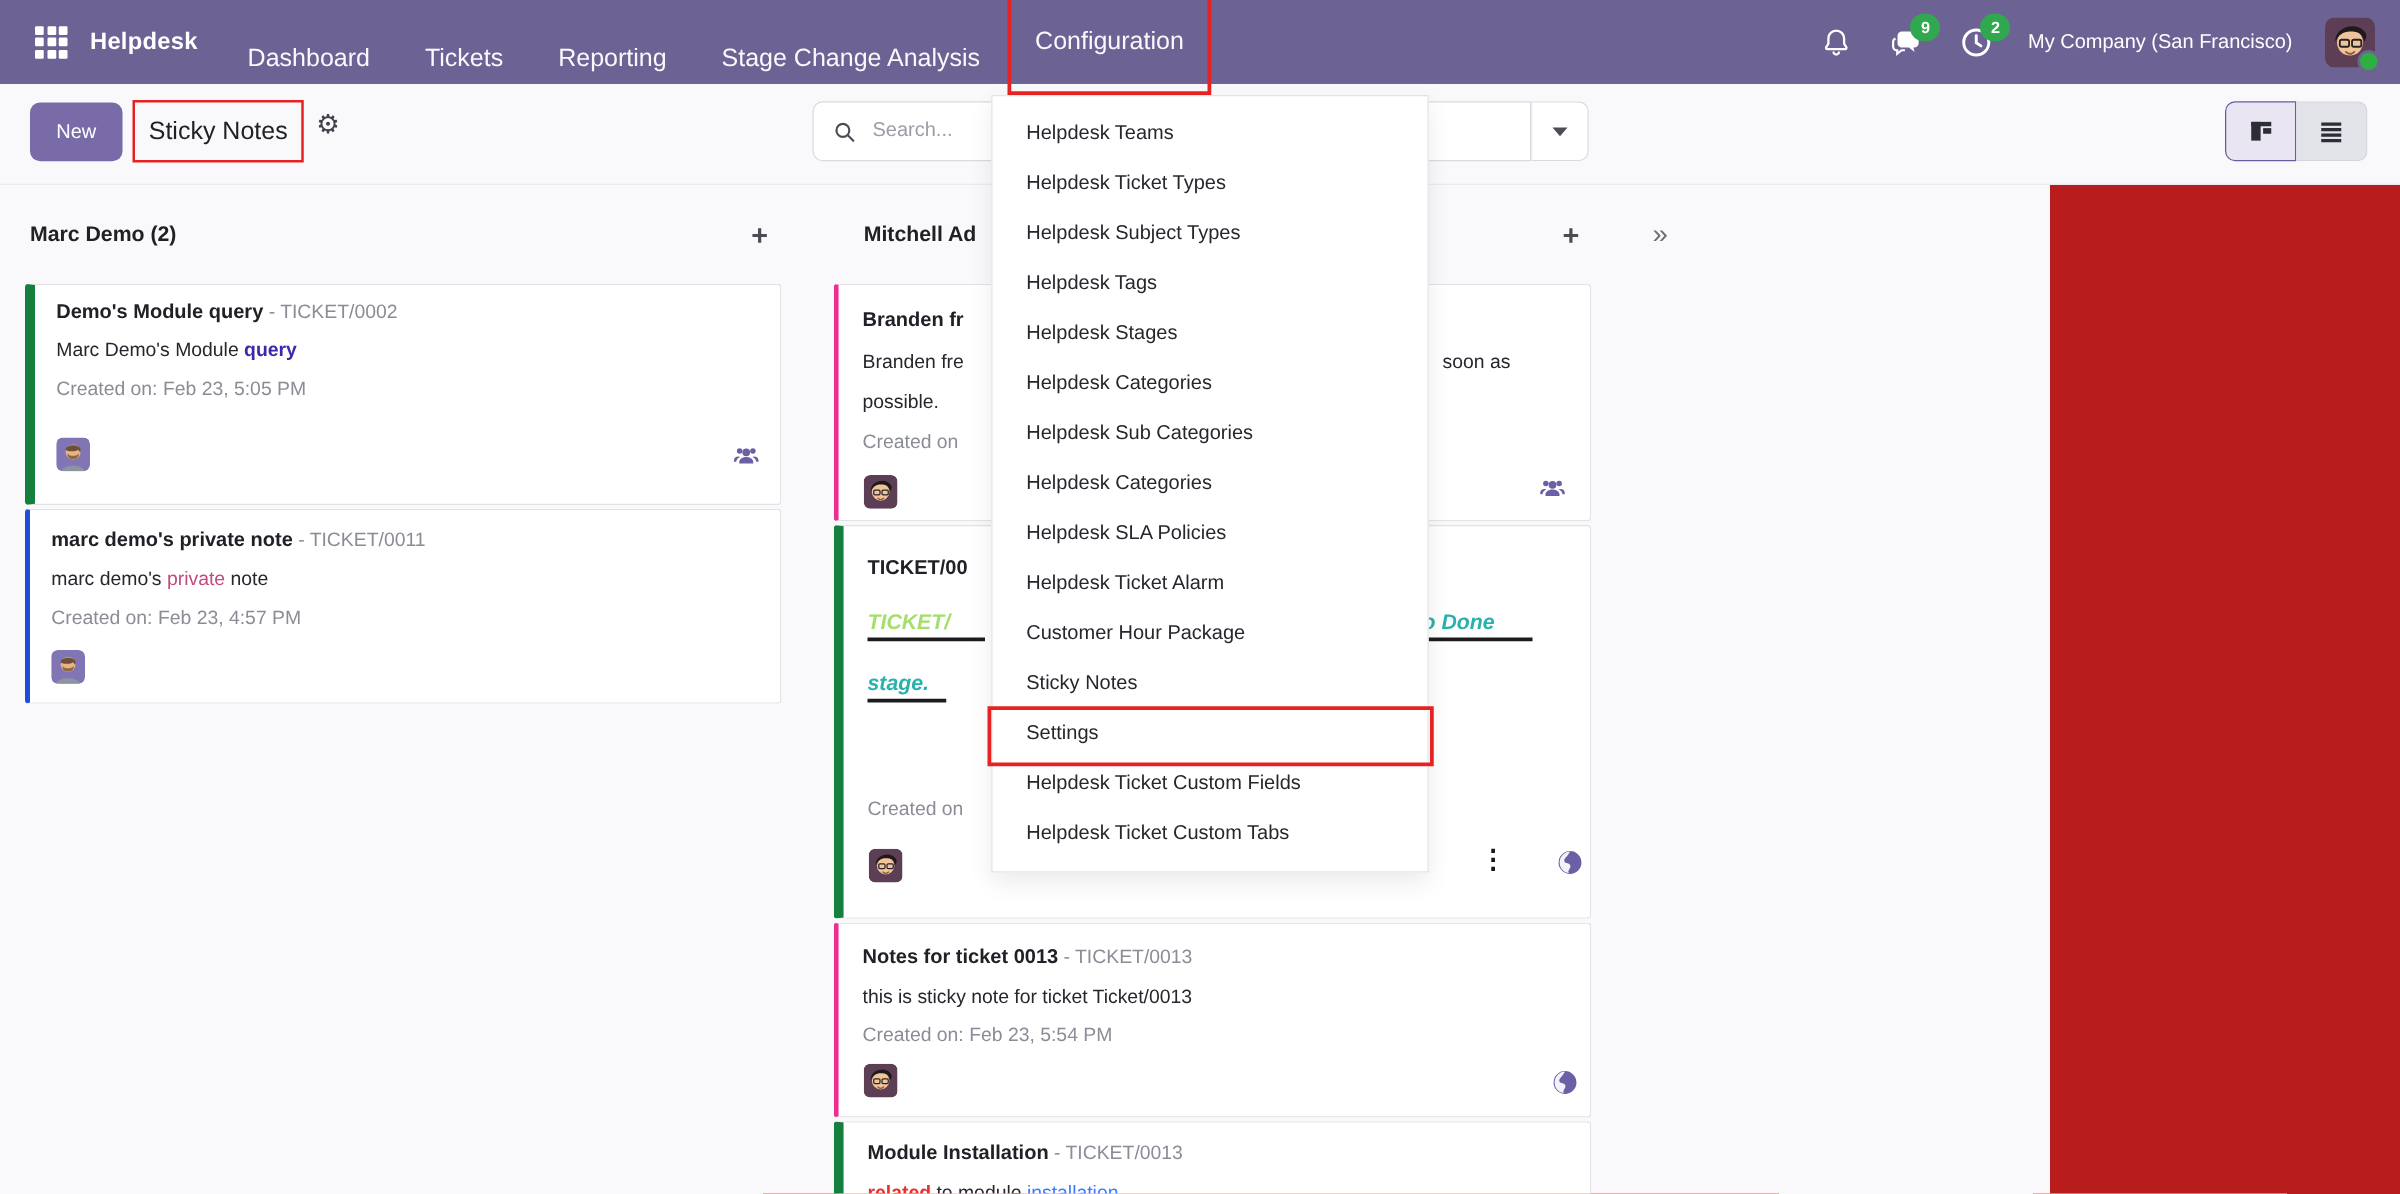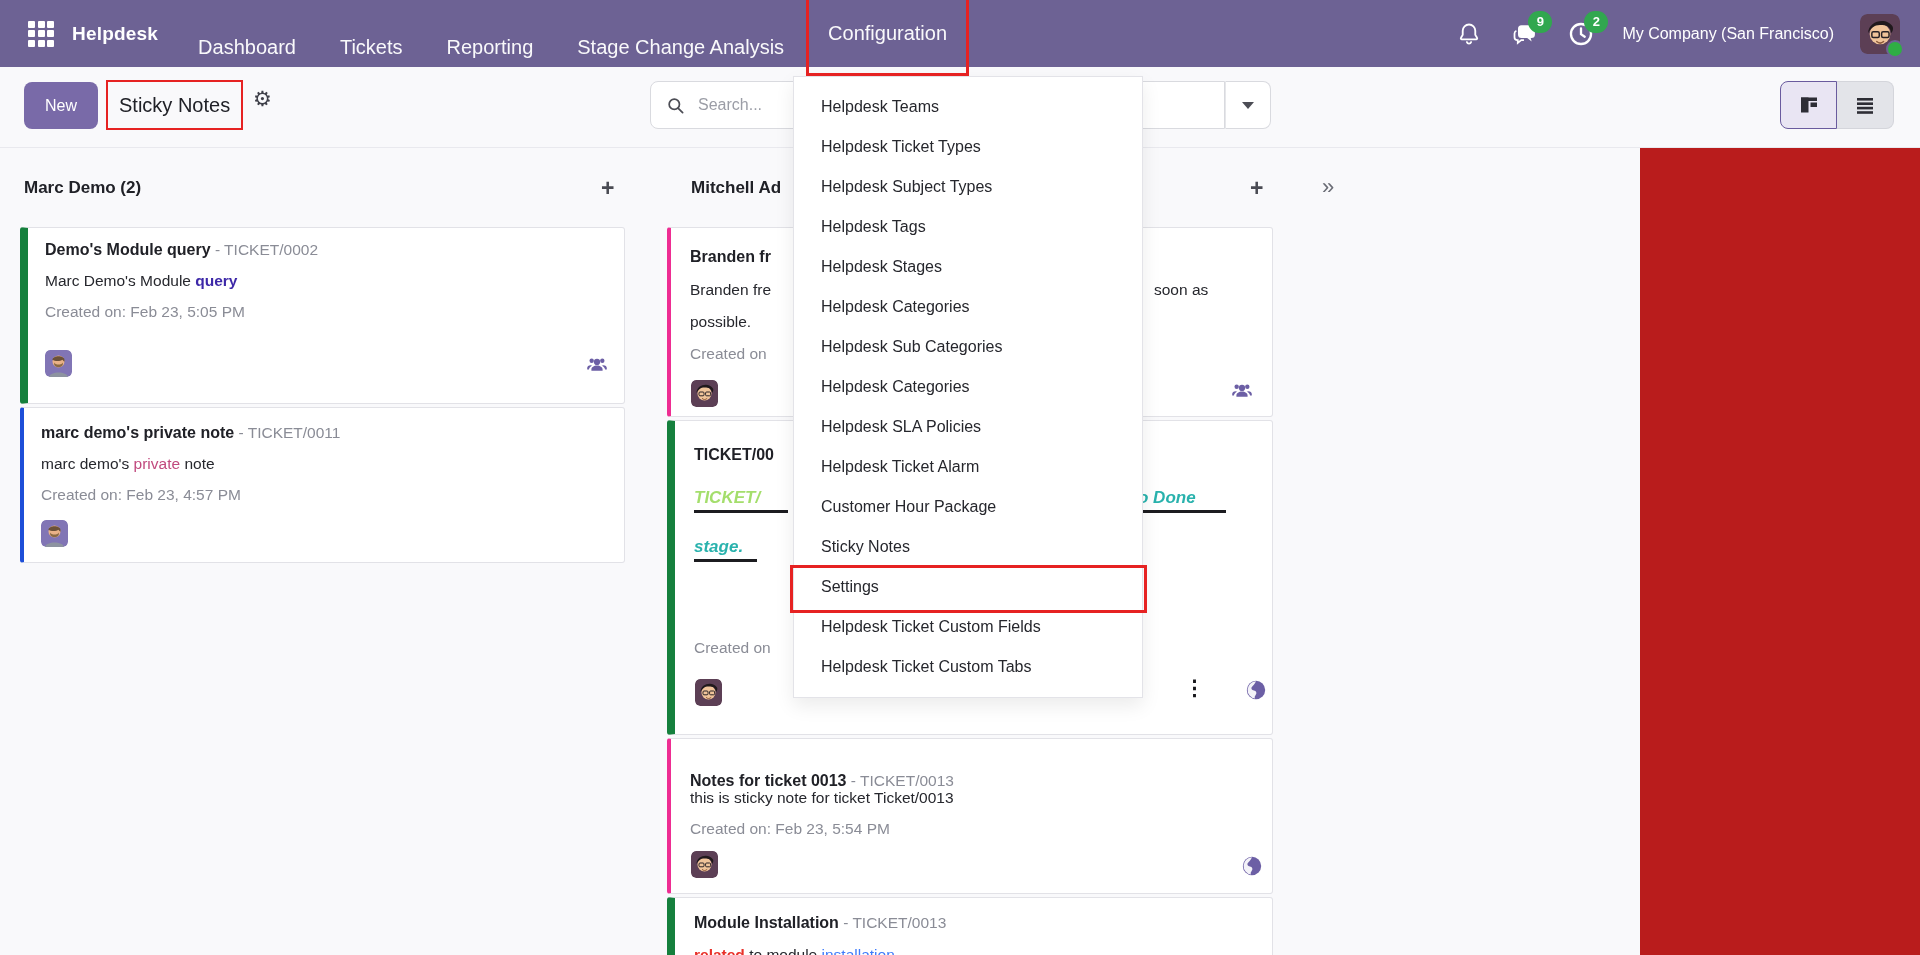--- a/index.html
+++ b/index.html
@@ -265,21 +265,21 @@
           </svg>
       </div>
       <div class="dots-menu" style="left:509px;top:256px;">⋮</div>
       <svg class="mini-ico" style="left:570px;top:258px;" viewBox="0 0 24 24">
           <circle cx="12" cy="12" r="10" fill="#6c5fa5"></circle>
           <path d="M12 2.5a9.5 9.5 0 0 0-1 18.9c-1.8-2.8 2.8-4.6 1-7.4-1.5-2.3-5-.9-5-3.8 0-2 2.8-3 5-7.7z" fill="#fff" opacity=".92"></path>
         </svg>
     </div>
 
     <div class="card acc-pink" style="left:667px;top:590px;width:606px;height:156px;">
-      <div class="cline ctitle" style="left:19px;top:18px;margin-top:15px;">
+      <div class="cline ctitle" style="left:19px;top:18px;">
         <b>Notes for ticket 0013</b><span class="cref"> - </span><span class="cref">TICKET/0013</span>
       </div>
       <div class="cline" style="left:19px;top:50px;">this is sticky note for ticket Ticket/0013</div>
       <div class="cline cmuted" style="left:19px;top:81px;">Created on: Feb 23, 5:54 PM</div>
       <div class="card-avatar" style="left:20px;top:112px;">
         <svg width="27" height="27" viewBox="0 0 27 27">
             <rect width="27" height="27" rx="5" fill="#5c3f55"></rect>
             <circle cx="13.5" cy="13.5" r="7" fill="#f0c49a"></circle>
             <path d="M5.5 13c0-9 13-11 16.5-4.5 1 2-.8 4.5-.8 4.5-1-4.5-3-5.5-7.7-5.5-4 0-6 2-8 5.5z" fill="#20191c"></path>
             <rect x="8" y="12" width="5" height="3.8" rx="1" fill="none" stroke="#2a2326" stroke-width="1"></rect>

